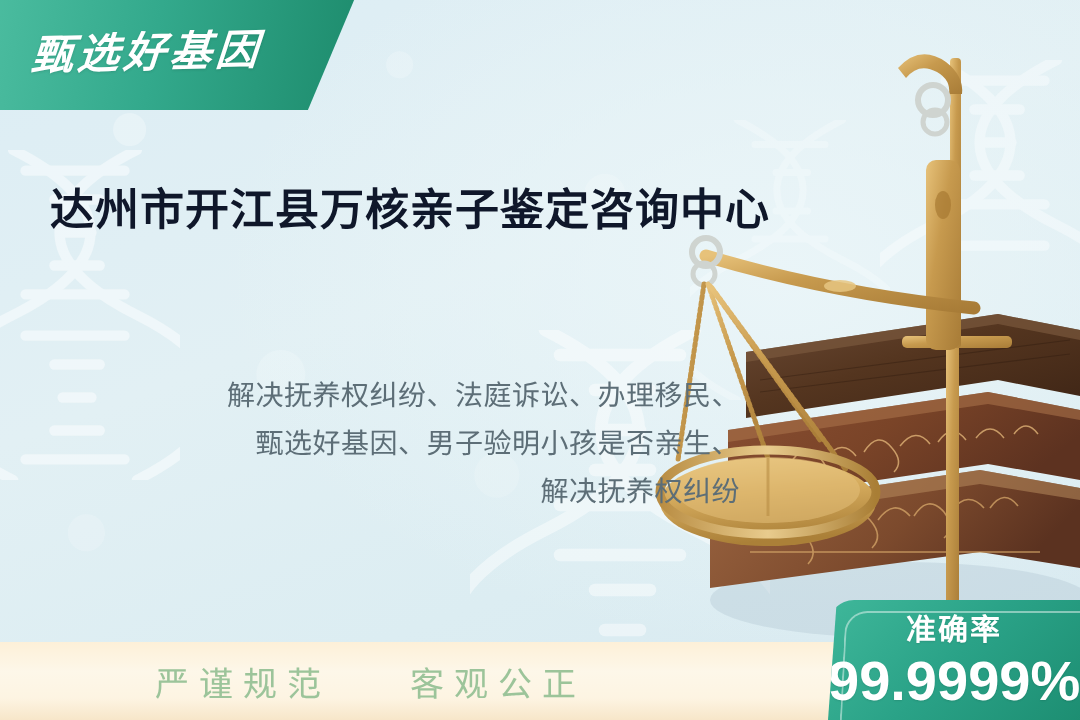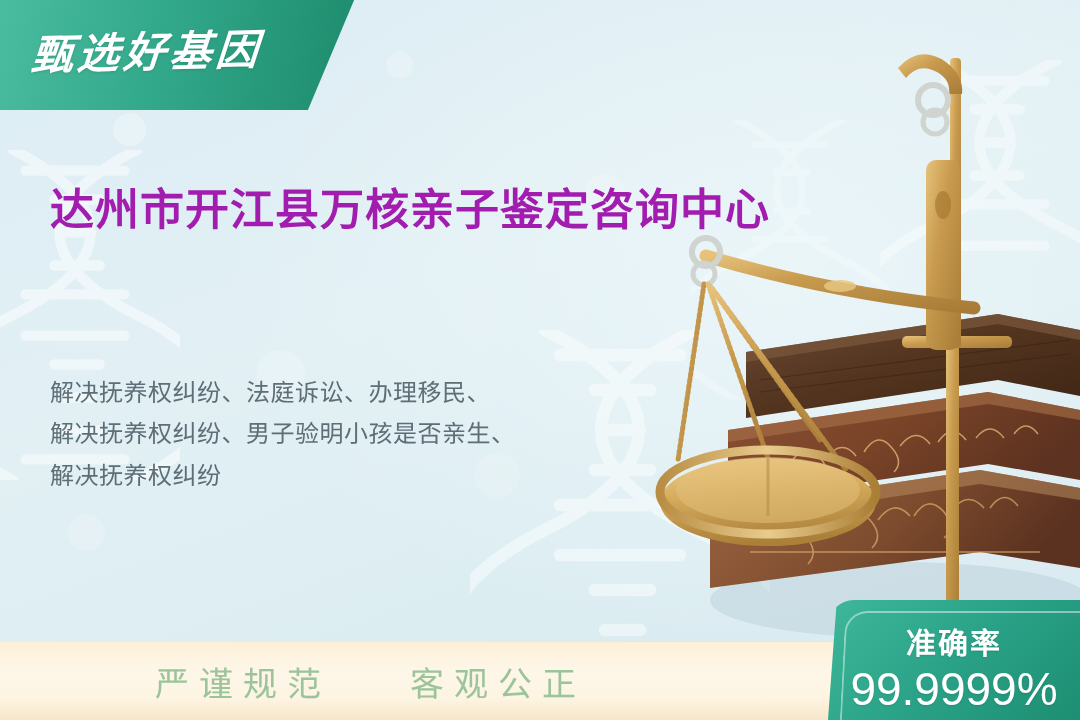--- a/index.html
+++ b/index.html
@@ -77,38 +77,39 @@
     text-shadow: 0 1px 3px rgba(0,0,0,.12);
     transform: skewX(-6deg) rotate(-1.5deg);
   }
 
   
   .headline {
     position: absolute;
     left: 50px;
     top: 152px;
     width: 800px;
-    color: #a21caf;
+    color: #0f172a;
     font-size: 44px;
     line-height: 1.32;
     font-weight: 700;
     letter-spacing: 1px;
   }
 
   
   .body-copy {
     position: absolute;
     left: 50px;
     top: 372px;
     width: 690px;
     color: #5d6e77;
-    font-size: 24px;
+    font-size: 28px;
     line-height: 1.72;
     font-weight: 400;
     letter-spacing: .5px;
+    text-align: right;
   }
   .body-copy .line { display: block; white-space: nowrap; }
 
   
   .photo {
     position: absolute;
     right: 0;
     top: 40px;
     width: 430px;
     height: 630px;
@@ -158,32 +159,32 @@
     top: 11px;
     width: 260px;
     height: 130px;
     border-top: 2px solid rgba(255,255,255,.45);
     border-left: 2px solid rgba(255,255,255,.45);
     border-top-left-radius: 22px;
     transform: skewX(-3deg);
   }
   .accuracy-label {
     position: relative;
-    margin-top: 27px;
+    margin-top: 13px;
     font-size: 30px;
     font-weight: 700;
     letter-spacing: 2px;
     line-height: 1.1;
     text-shadow: 0 1px 2px rgba(0,0,0,.10);
   }
   .accuracy-value {
     position: relative;
     margin-top: 4px;
-    font-size: 46px;
-    font-weight: 400;
+    font-size: 56px;
+    font-weight: 700;
     letter-spacing: 0px;
     line-height: 1.1;
     text-shadow: 0 1px 2px rgba(0,0,0,.10);
   }
 </style>
 </head>
 <body>
 
 <div class="banner">
 
@@ -356,21 +357,21 @@
   </svg>
 
   <div class="brand-badge">
     <span class="brand-text">甄选好基因</span>
   </div>
 
   <h1 class="headline">达州市开江县万核亲子鉴定咨询中心</h1>
 
   <div class="body-copy">
     <span class="line">解决抚养权纠纷、法庭诉讼、办理移民、</span>
-    <span class="line">解决抚养权纠纷、男子验明小孩是否亲生、</span>
+    <span class="line">甄选好基因、男子验明小孩是否亲生、</span>
     <span class="line">解决抚养权纠纷</span>
   </div>
 
   <div class="footer-bar">
     <div class="footer-slogan">
       <span>严谨规范</span>
       <span class="slogan-gap"></span>
       <span>客观公正</span>
     </div>
   </div>

